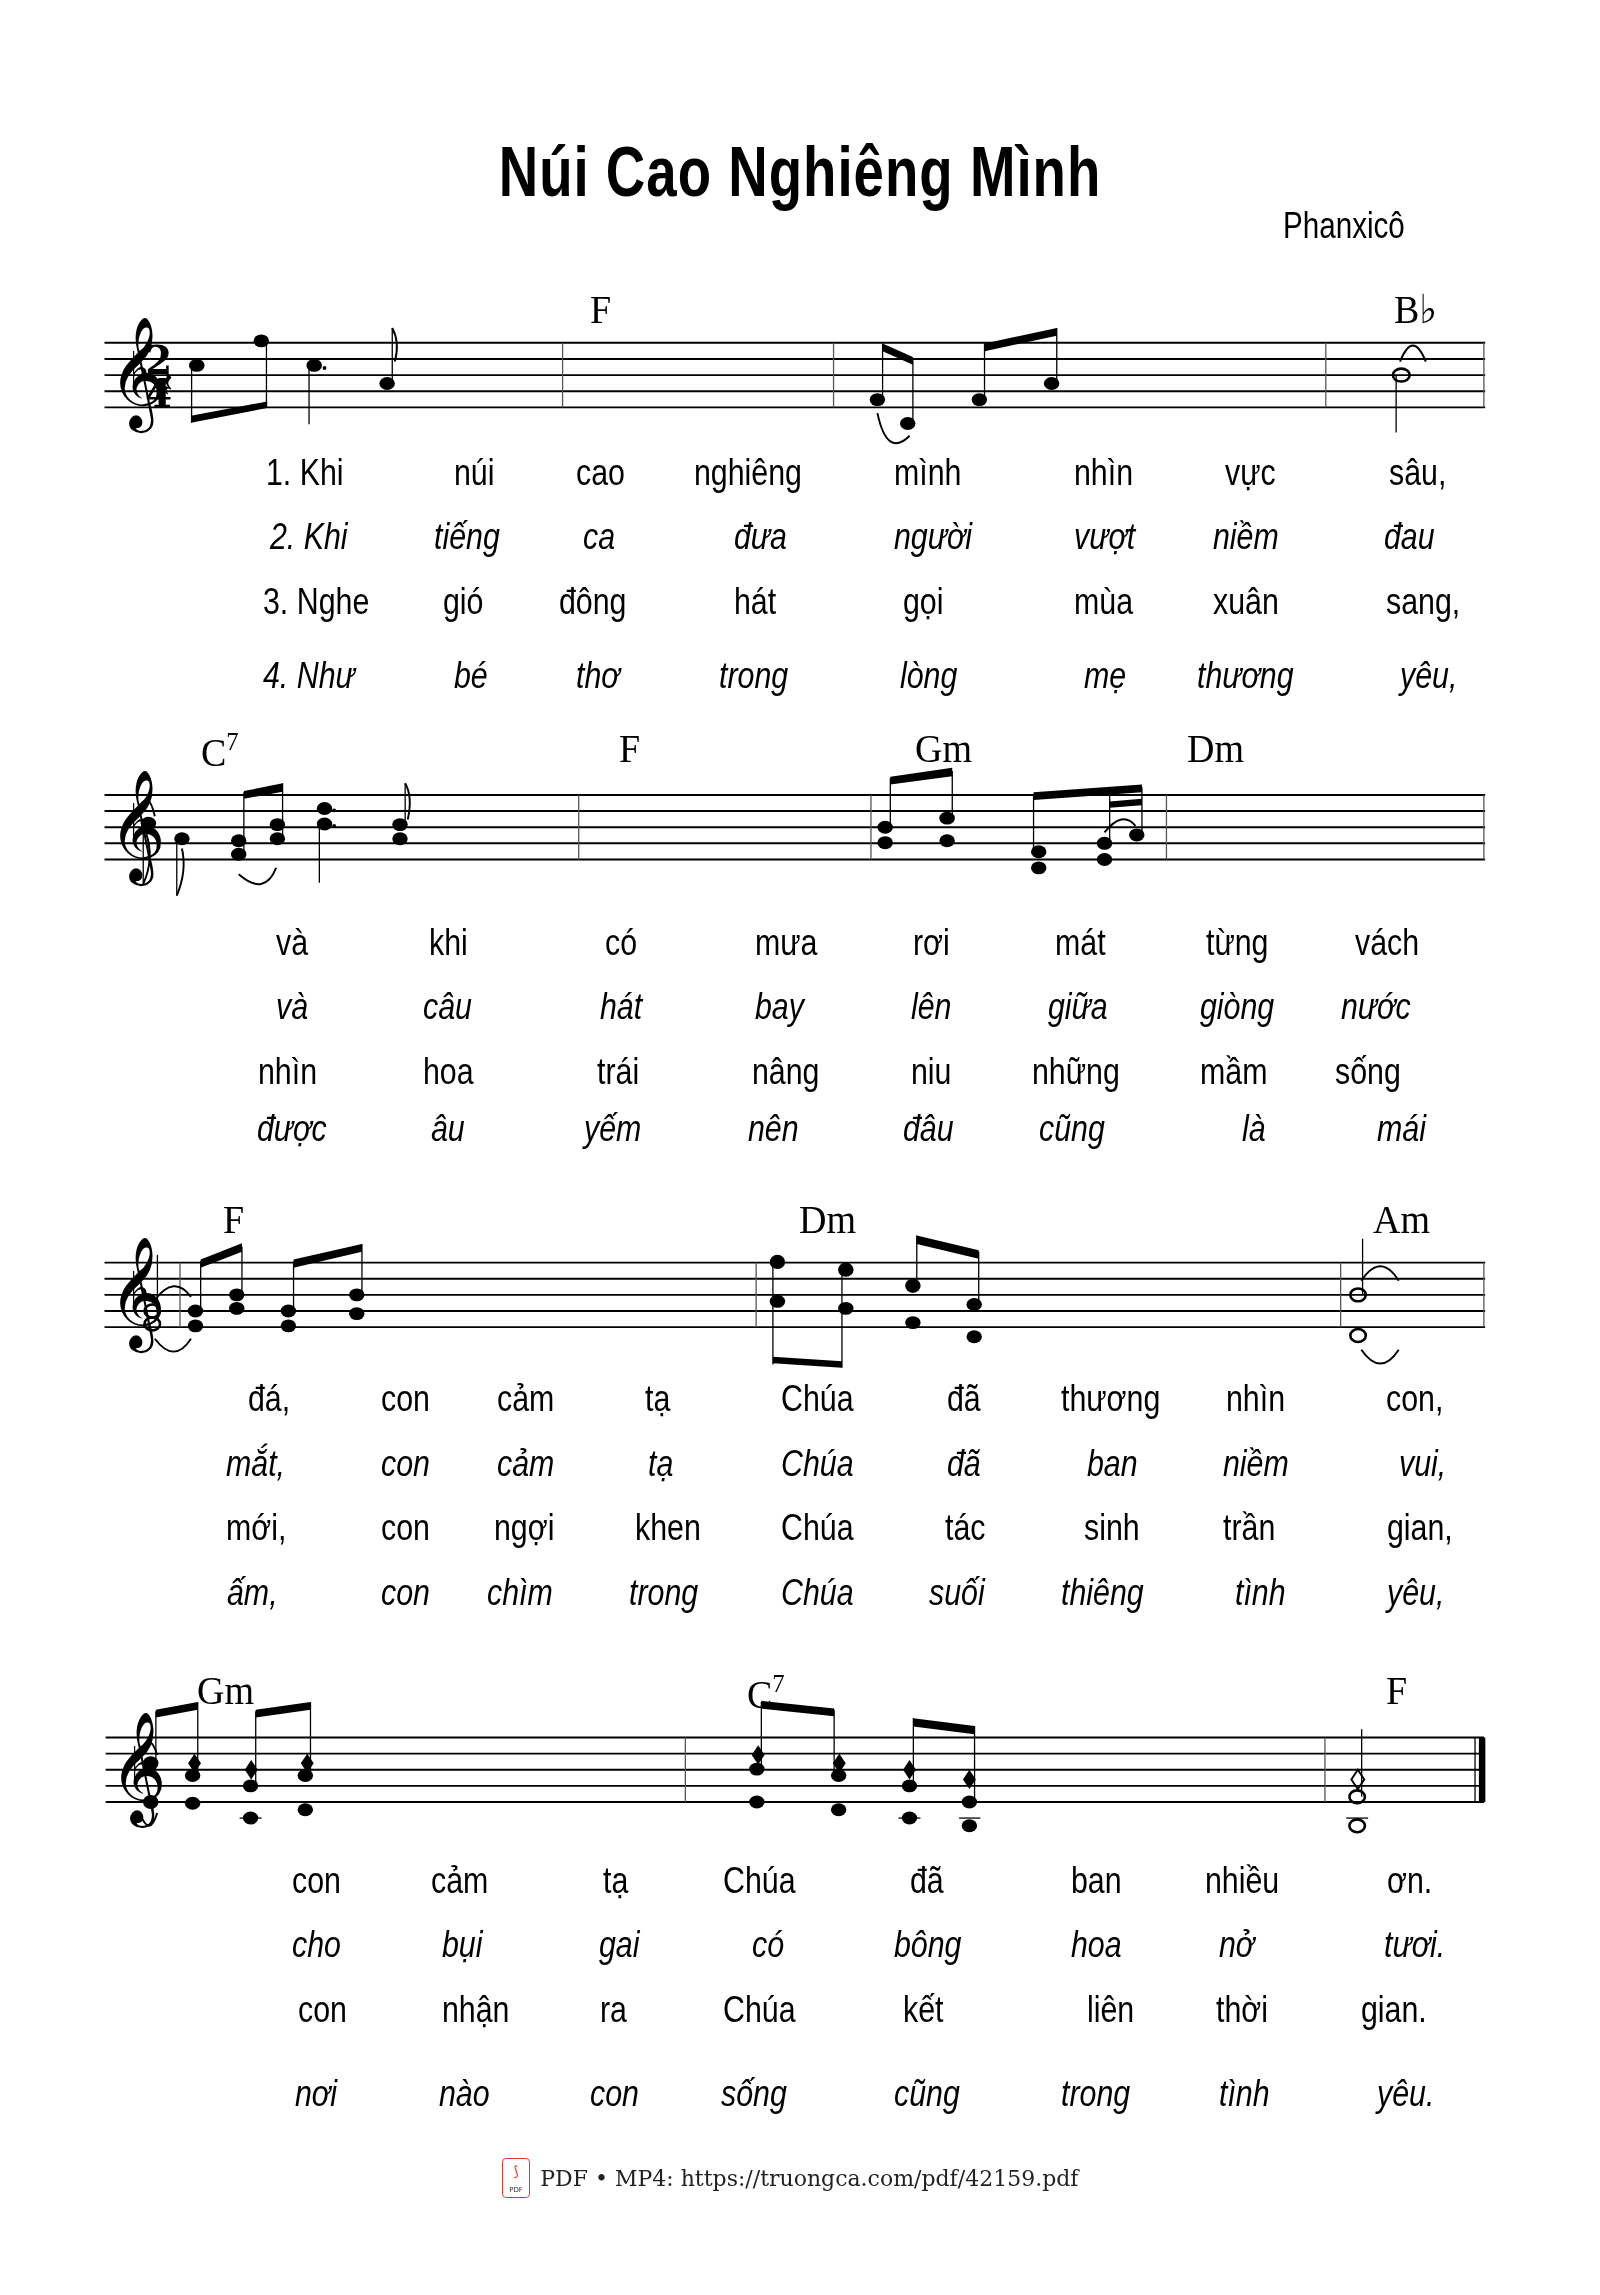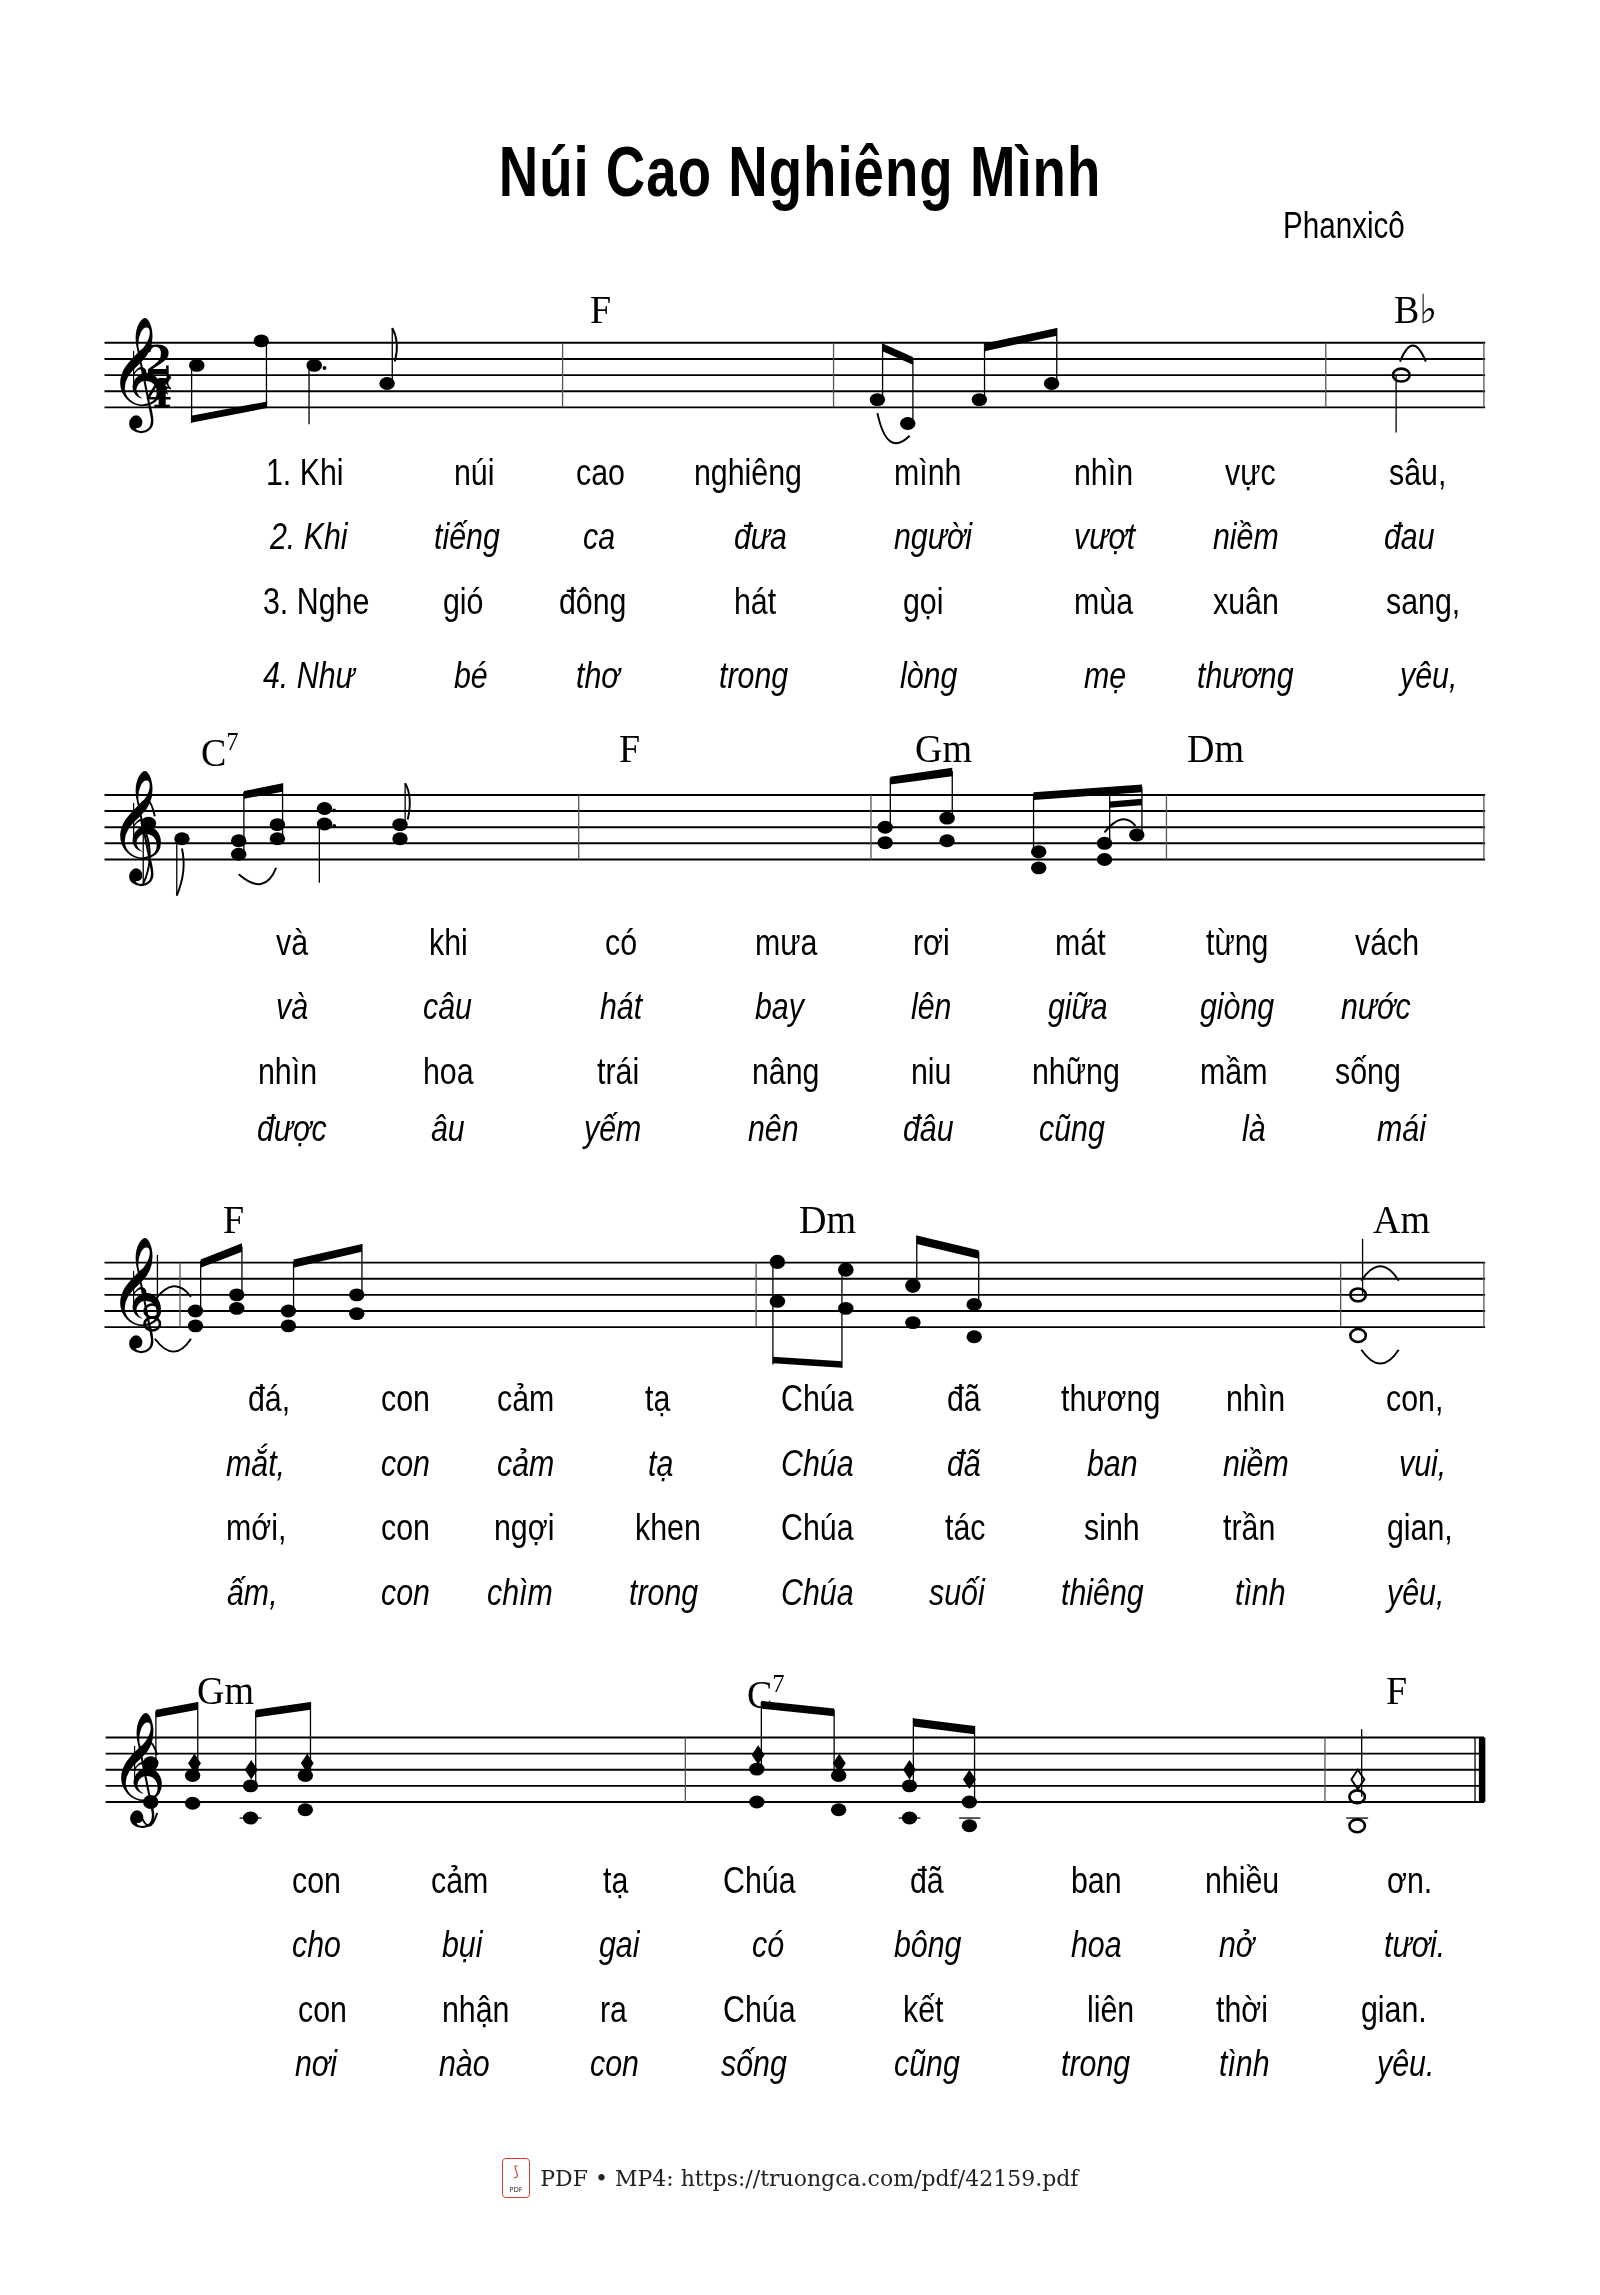--- a/index.html
+++ b/index.html
@@ -427,21 +427,21 @@
   <div class="lyric-line" style="top:352px;">
     <span class="syl" style="left:298px">con</span>
     <span class="syl" style="left:442px">nhận</span>
     <span class="syl" style="left:600px">ra</span>
     <span class="syl" style="left:723px">Chúa</span>
     <span class="syl" style="left:903px">kết</span>
     <span class="syl" style="left:1087px">liên</span>
     <span class="syl" style="left:1216px">thời</span>
     <span class="syl" style="left:1361px">gian.</span>
   </div>
-  <div class="lyric-line it" style="top:406px;">
+  <div class="lyric-line it" style="top:436px;">
     <span class="syl" style="left:295px">nơi</span>
     <span class="syl" style="left:439px">nào</span>
     <span class="syl" style="left:590px">con</span>
     <span class="syl" style="left:721px">sống</span>
     <span class="syl" style="left:894px">cũng</span>
     <span class="syl" style="left:1061px">trong</span>
     <span class="syl" style="left:1219px">tình</span>
     <span class="syl" style="left:1377px">yêu.</span>
   </div>
 </div>

